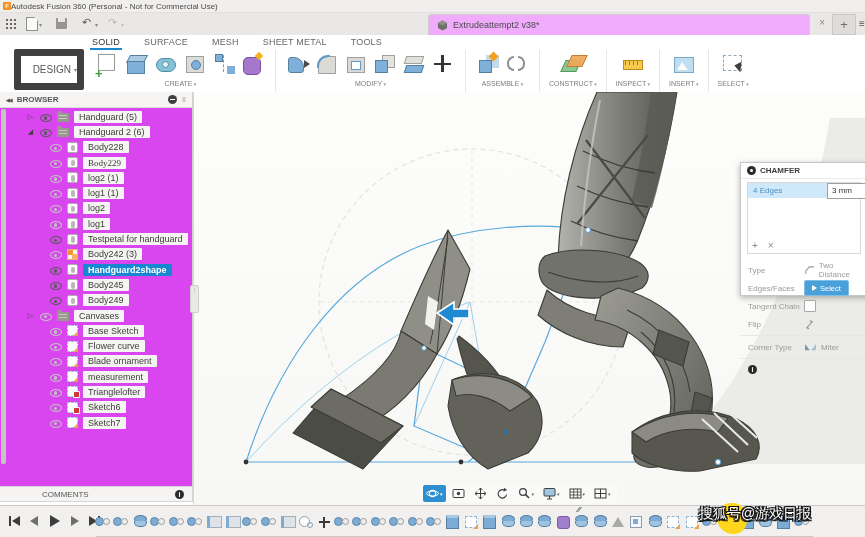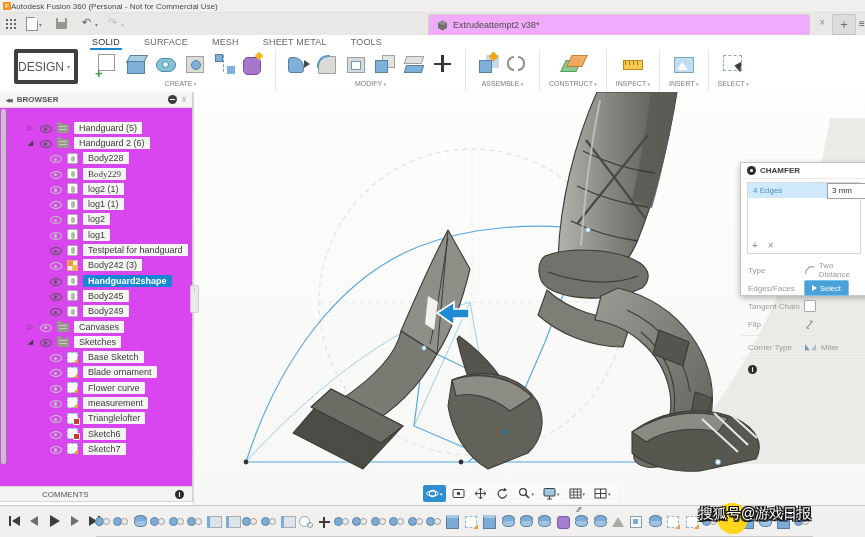--- a/index.html
+++ b/index.html
@@ -32,22 +32,22 @@
            font-size:9px;color:#4c4c4a;}
   .doc-close{position:absolute;right:40px;top:5px;font-size:10px;color:#8a8a88;line-height:10px;}
   .newtab-btn{position:absolute;right:9px;top:1px;width:24px;height:21px;background:#dddcdb;
               border:1px solid #c9c8c7;box-sizing:border-box;color:#6f6f6d;font-size:13px;
               text-align:center;line-height:19px;}
   .tab-ovf{position:absolute;right:0px;top:4px;width:6px;height:14px;color:#555;font-size:10px;line-height:14px;}
   
   .ribbon{position:absolute;left:0;top:35px;width:865px;height:57px;background:#ffffff;
           border-bottom:1px solid #d5d5d3;}
   .design-btn{position:absolute;left:14px;top:14px;width:56px;height:27px;background:#fff;
-              border:4px solid #404040;border-radius:2px;font-size:12px;color:#555;
-              display:flex;align-items:center;justify-content:flex-start;gap:3px;}
+              border:7px solid #404040;border-radius:2px;font-size:10px;color:#555;
+              display:flex;align-items:center;justify-content:flex-end;gap:3px;}
   .design-btn::after{content:"▾";font-size:6px;color:#888;}
   .rtabs{position:absolute;left:92px;top:2px;display:flex;gap:24px;}
   .rtab{font-size:9px;color:#666;padding-bottom:2px;position:relative;letter-spacing:.2px;}
   .rtab.active{color:#333;}
   .rtab.active::after{content:"";position:absolute;left:-2px;right:-2px;bottom:-1px;height:2px;background:#1b87d0;}
   .rgroups{position:absolute;left:86px;top:15px;display:flex;align-items:flex-start;height:42px;}
   .rgroup{display:flex;flex-direction:column;align-items:center;padding:0 9px;
           border-right:1px solid #e6e6e4;height:42px;justify-content:flex-start;}
   .ricons{display:flex;gap:3px;align-items:center;height:28px;}
   .glabel{font-size:7px;color:#7b7b79;margin-top:2px;}
@@ -391,21 +391,21 @@
   <div class="browser">
     <div class="b-head">
       <span class="b-collapse">◀◀</span>
       <span>BROWSER</span>
       <span class="spacer"></span>
       <span class="b-minus"></span>
       <span class="b-grip">‖</span>
     </div>
     <div class="b-thumb"></div>
     <div class="b-rows" id="b-rows">
-        <div class="brow" style="padding-left: 18px; margin-top: 11px;">
+        <div class="brow" style="padding-left: 18px;">
           <span class="exp">▷</span>
           <span class="eye on"></span>
           <span class="fic fi-folder"></span>
           <span class="blabel">Handguard (5)</span>
         </div>
         <div class="brow" style="padding-left: 18px;">
           <span class="exp">◢</span>
           <span class="eye on"></span>
           <span class="fic fi-folder"></span>
           <span class="blabel">Handguard 2 (6)</span>
@@ -464,40 +464,34 @@
           <span class="eye on"></span>
           <span class="fic fi-body"></span>
           <span class="blabel">Body249</span>
         </div>
         <div class="brow" style="padding-left: 18px;">
           <span class="exp">▷</span>
           <span class="eye off"></span>
           <span class="fic fi-folder"></span>
           <span class="blabel">Canvases</span>
         </div>
-        <div class="brow" style="padding-left: 18px;">
-          <span class="exp">◢</span>
-          <span class="eye on"></span>
-          <span class="fic fi-folder"></span>
-          <span class="blabel">Sketches</span>
-        </div>
         <div class="brow" style="padding-left: 42px;">
           <span class="eye off"></span>
           <span class="fic fi-sketch"></span>
           <span class="blabel">Base Sketch</span>
         </div>
         <div class="brow" style="padding-left: 42px;">
           <span class="eye off"></span>
           <span class="fic fi-sketch"></span>
+          <span class="blabel">Flower curve</span>
+        </div>
+        <div class="brow" style="padding-left: 42px;">
+          <span class="eye off"></span>
+          <span class="fic fi-sketch"></span>
           <span class="blabel">Blade ornament</span>
-        </div>
-        <div class="brow" style="padding-left: 42px;">
-          <span class="eye off"></span>
-          <span class="fic fi-sketch"></span>
-          <span class="blabel">Flower curve</span>
         </div>
         <div class="brow" style="padding-left: 42px;">
           <span class="eye off"></span>
           <span class="fic fi-sketch"></span>
           <span class="blabel">measurement</span>
         </div>
         <div class="brow" style="padding-left: 42px;">
           <span class="eye off"></span>
           <span class="fic fi-sketch fi-lock"></span>
           <span class="blabel">Trianglelofter</span>

